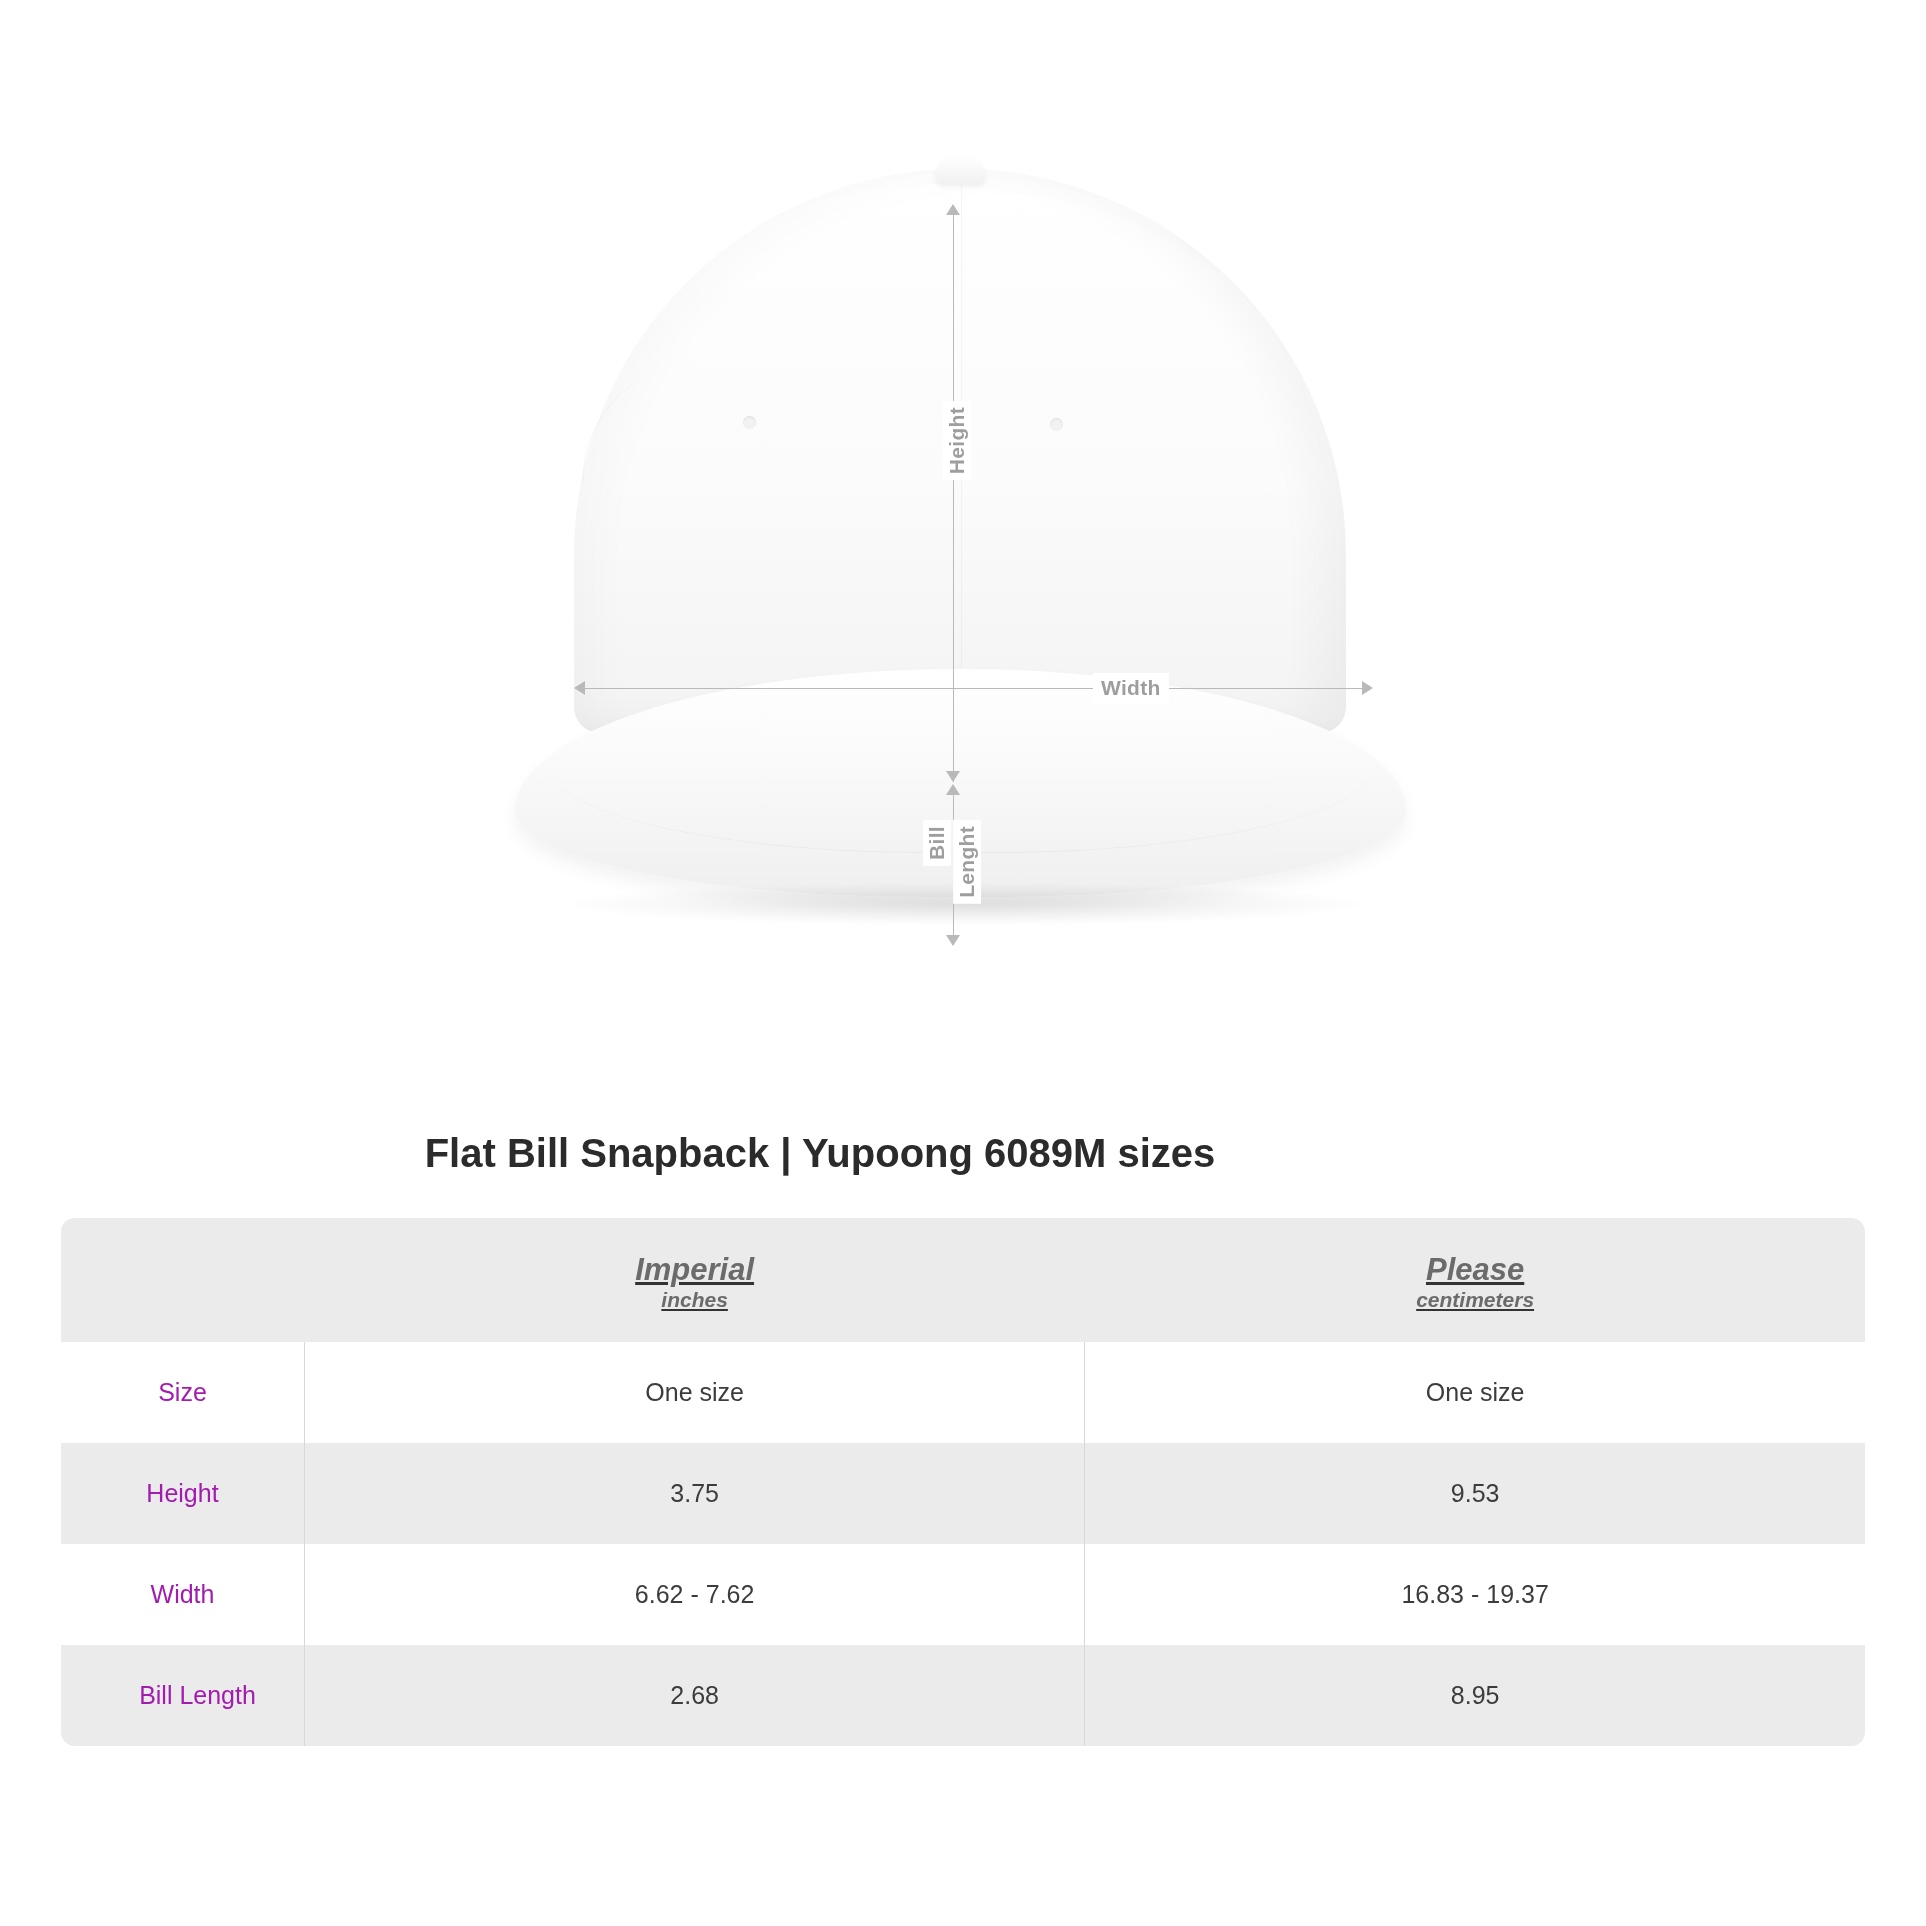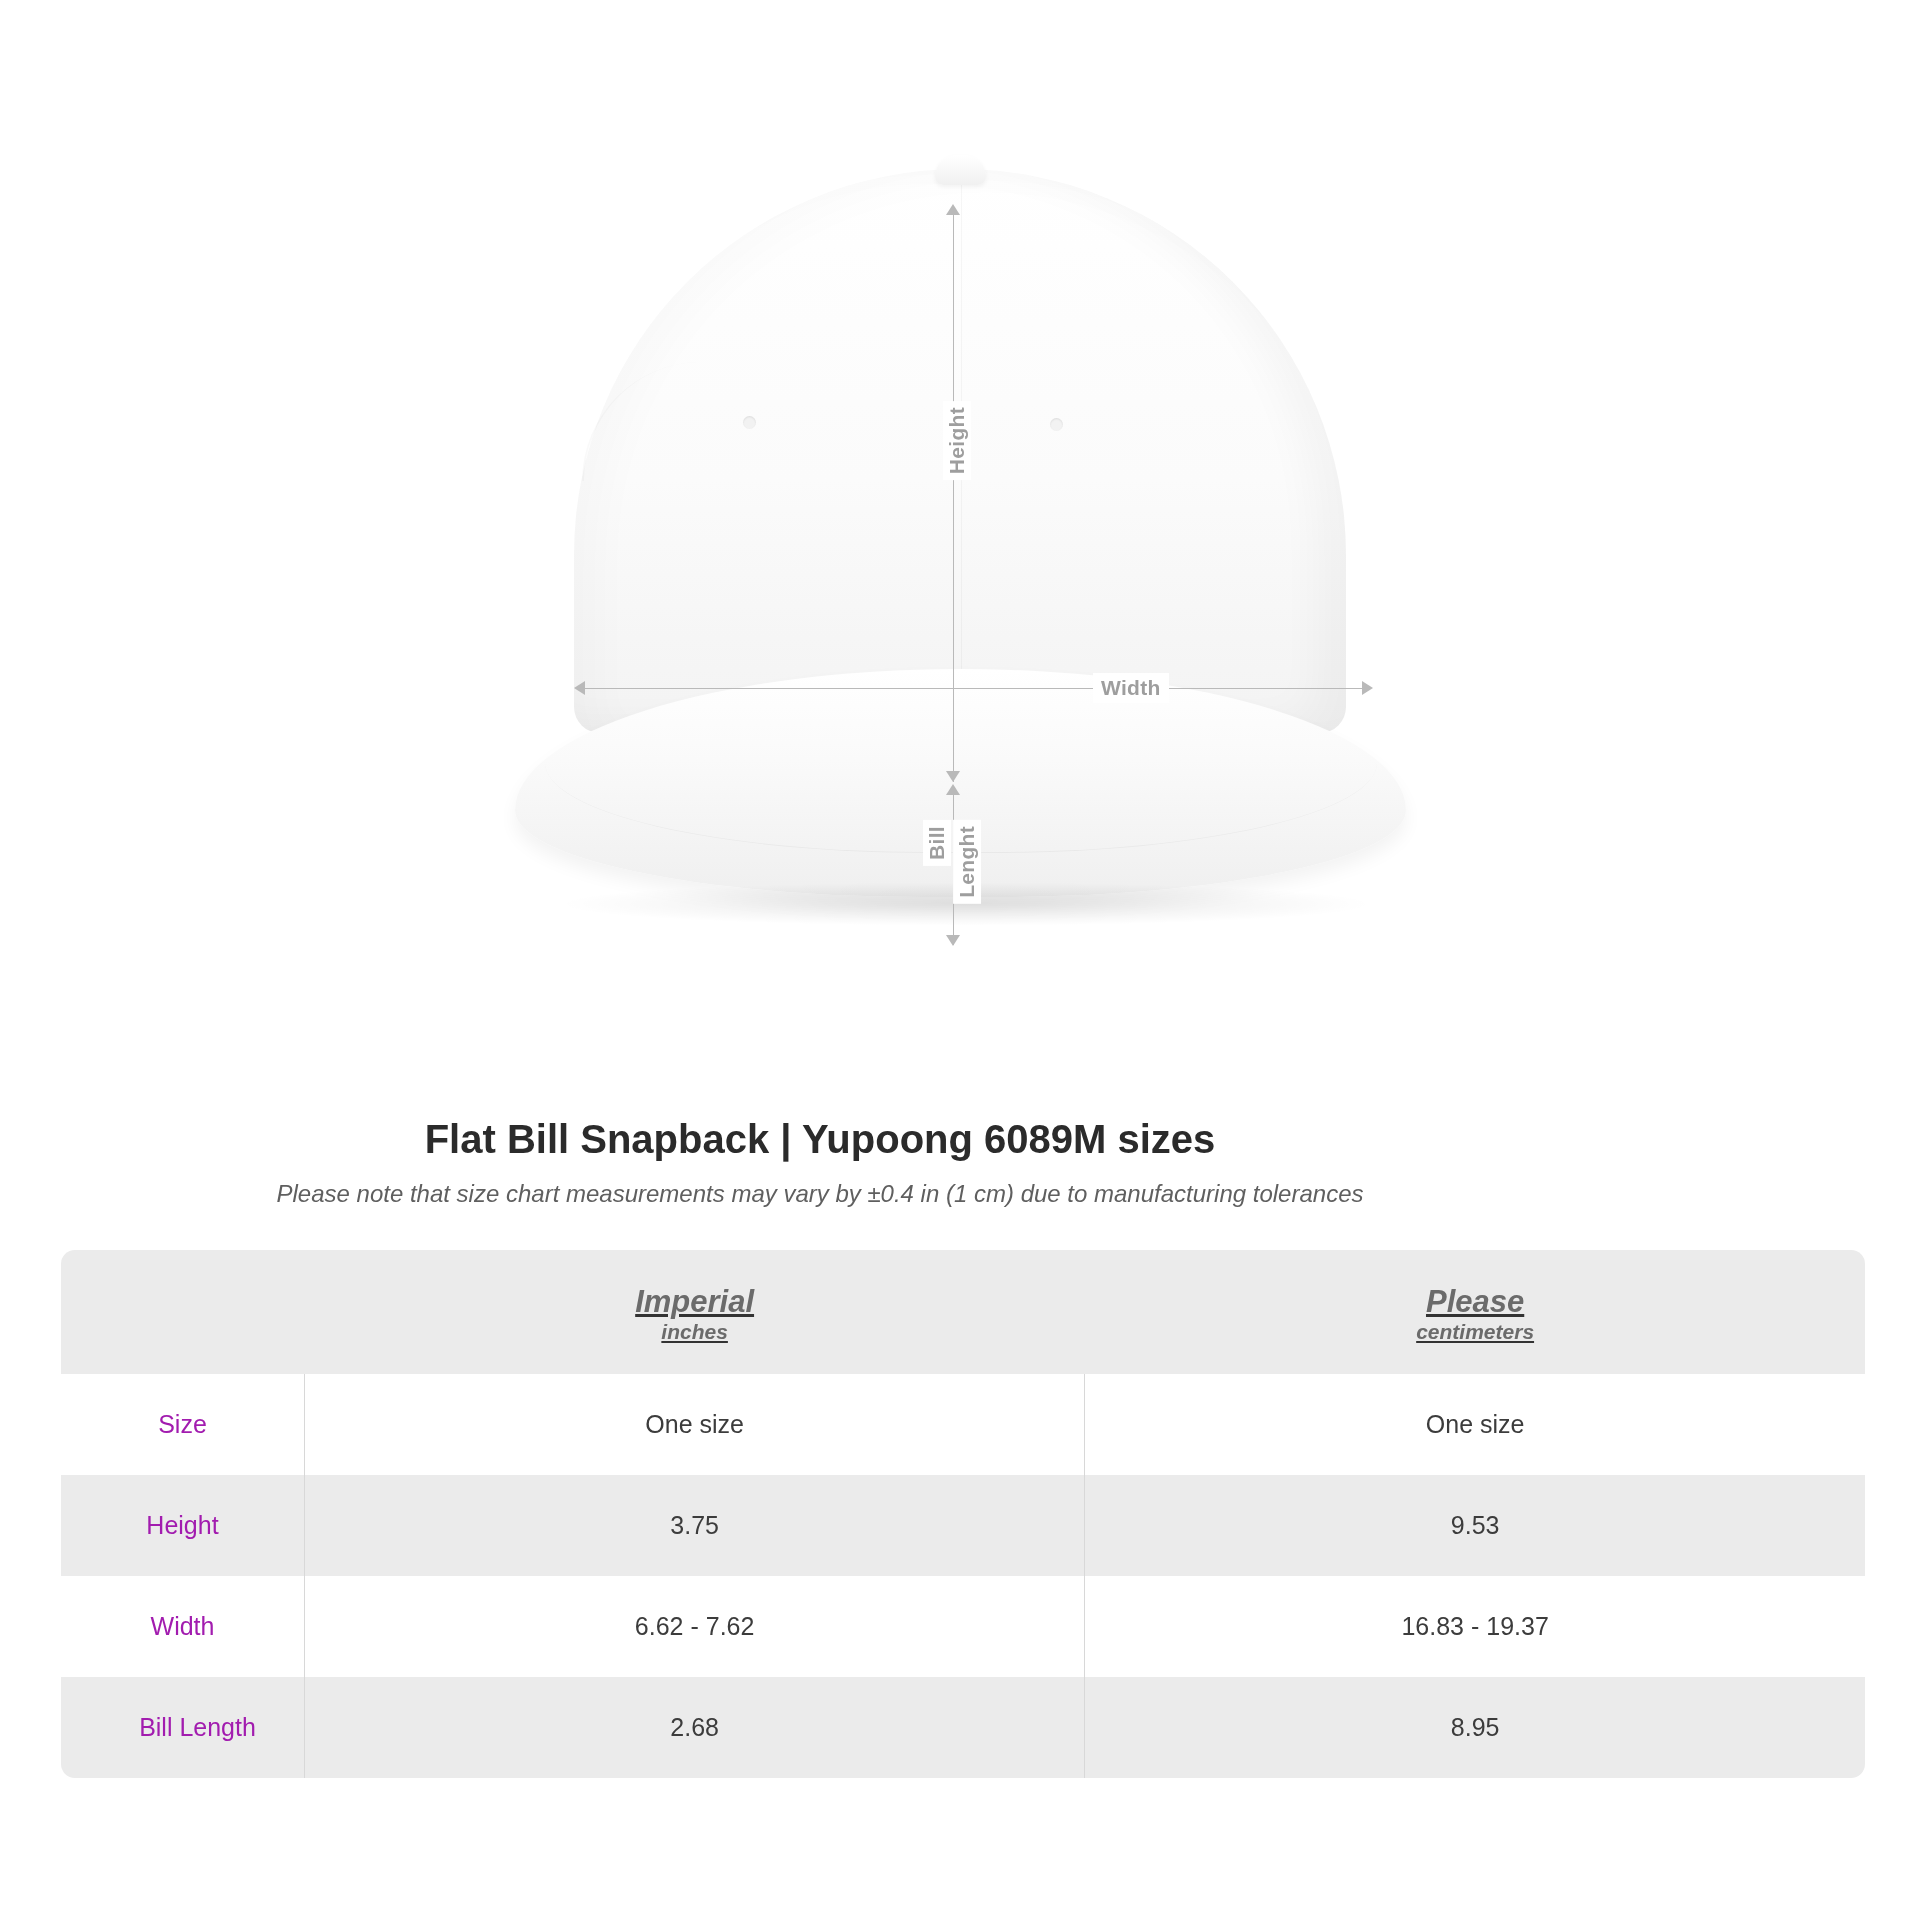--- a/index.html
+++ b/index.html
@@ -172,21 +172,21 @@
   }
   .guide-label-bg-h {
     background: #ffffff;
     padding: 3px 8px;
   }
 
   
   .title-block {
     width: 1640px;
     text-align: center;
-    margin-top: 38px;
+    margin-top: 52px;
   }
   .chart-title {
     font-size: 40px;
     font-weight: bold;
     color: #2b2b2b;
     margin: 0;
   }
   .chart-note {
     font-size: 24px;
     font-style: italic;
@@ -293,21 +293,20 @@
 
     <div class="guide-line v-line" style="left:953px; top:792px; height:153px;"></div>
     <div class="arrow arrow-up" style="left:946px; top:784px;"></div>
     <div class="arrow arrow-down" style="left:946px; top:935px;"></div>
     <div class="guide-label vertical guide-label-bg" style="left:923px; top:820px; line-height:1.05;">Bill</div>
     <div class="guide-label vertical guide-label-bg" style="left:953px; top:820px; line-height:1.05;">Lenght</div>
   </div>
 
   <div class="title-block">
     <h1 class="chart-title">Flat Bill Snapback | Yupoong 6089M sizes</h1>
-    <div class="chart-note">Please note that size chart measurements may vary by ±0.4 in (1 cm) due to manufacturing tolerances</div>
   </div>
 
   <div class="table-wrap">
     <table class="size-table">
       <thead>
         <tr class="unit-head-row">
           <th style="width:243px;"></th>
           <th class="col-imperial">
             <div class="unit-name">Imperial</div>
             <div class="unit-sub">inches</div>

